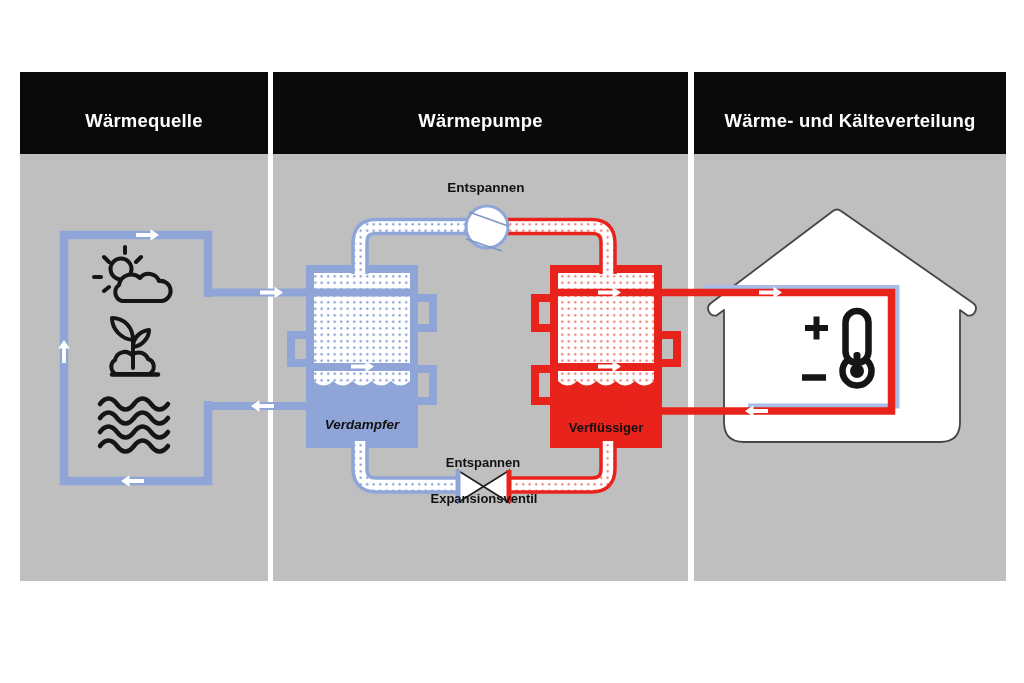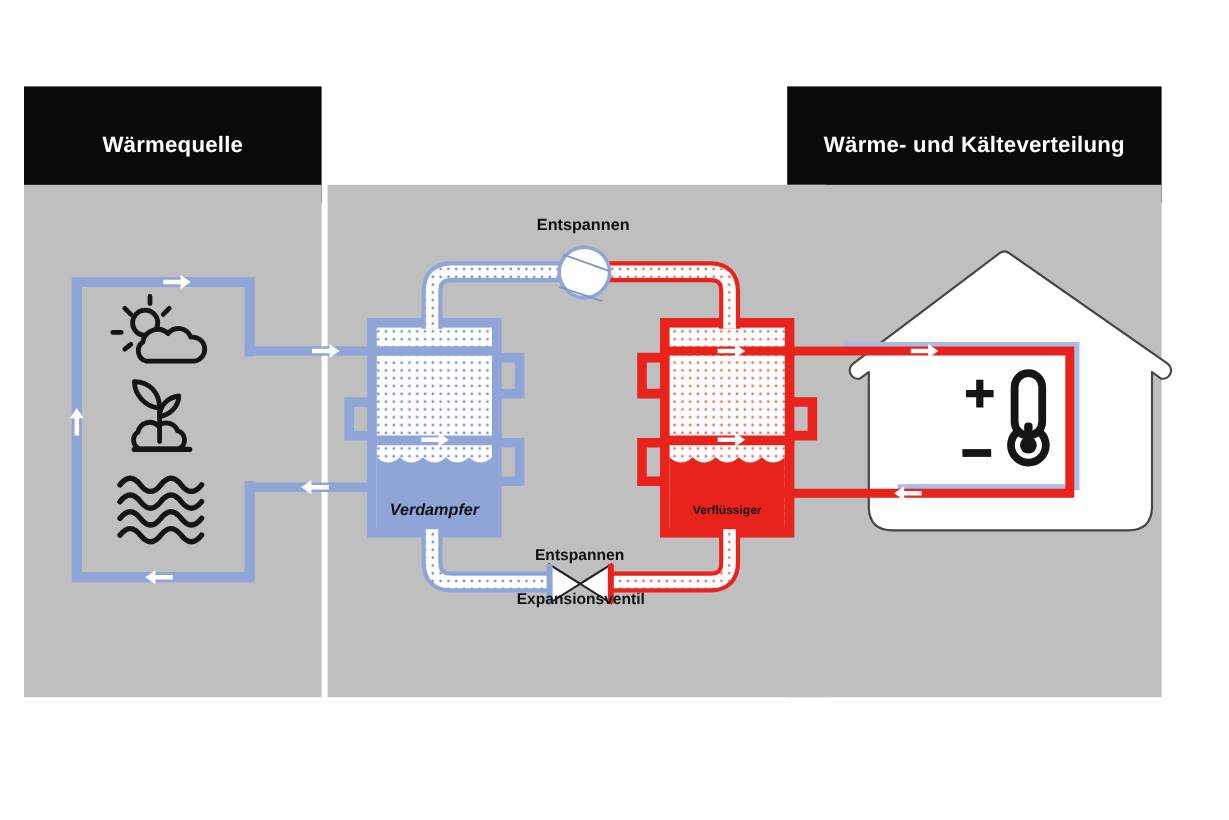--- a/index.html
+++ b/index.html
@@ -8,45 +8,46 @@
     font-family:"Liberation Sans","DejaVu Sans",sans-serif;overflow:hidden;
   }
   .hdr{
     position:absolute;top:72px;height:97px;background:var(--header-bg);
     color:var(--header-text);display:flex;align-items:center;justify-content:center;
     font-weight:bold;font-size:18.5px;letter-spacing:.2px;text-align:right;
   }
   .panel{position:absolute;top:154px;height:427px;background:var(--panel-gray);}
   #hdr1,#panel1{left:20px;width:248px;}
   #hdr2,#panel2{left:273px;width:415px;}
-  #hdr3,#panel3{left:656px;width:312px;}
+  #hdr3,#panel3{left:694px;width:312px;}
   svg.overlay{position:absolute;left:0;top:0;width:1024px;height:683px;pointer-events:none;}
   .lbl{
     position:absolute;font-weight:bold;color:var(--label-text);
     font-size:13px;text-align:center;white-space:nowrap;
   }
   .lbl-kompressor{left:406px;top:180px;width:160px;font-size:13.5px;}
   .lbl-entspannen{left:403px;top:455px;width:160px;}
   .lbl-expansionsventil{left:404px;top:491px;width:160px;}
   .lbl-verdampfer{left:292px;top:417px;width:140px;font-size:13.5px;font-style:italic;}
-  .lbl-verfluessiger{left:536px;top:420px;width:140px;font-size:10px;}
+  .lbl-verfluessiger{left:536px;top:420px;width:140px;font-size:13px;}
   
   .sb{stroke:var(--cold-blue);}     .sr{stroke:var(--hot-red);}
   .fb{fill:var(--cold-blue);}       .fr{fill:var(--hot-red);}
   .shb{stroke:var(--house-loop-blue);}
   .dotb{fill:var(--cold-dot);}      .dotr{fill:var(--hot-dot);}
   .ink{stroke:var(--ink);}
   .houseline{stroke:var(--house-outline);}
 </style>
 </head>
 <body>
 
 <div class="stage">
 
   <div class="hdr" id="hdr1">Wärmequelle</div>
+  <div class="hdr" id="hdr2">Wärmepumpe</div>
   <div class="hdr" id="hdr3">Wärme- und Kälteverteilung</div>
 
   <div class="panel" id="panel1"></div>
   <div class="panel" id="panel2"></div>
   <div class="panel" id="panel3"></div>
 
   <svg class="overlay" viewBox="0 0 1024 683">
     <defs>
       <pattern id="dotsB" width="6.5" height="6.5" patternUnits="userSpaceOnUse">
         <rect width="6.5" height="6.5" fill="#ffffff"></rect>

